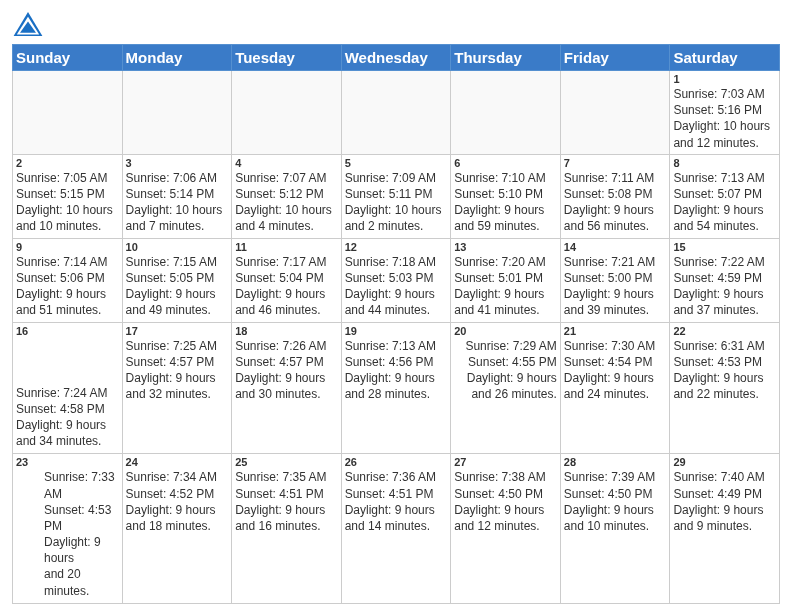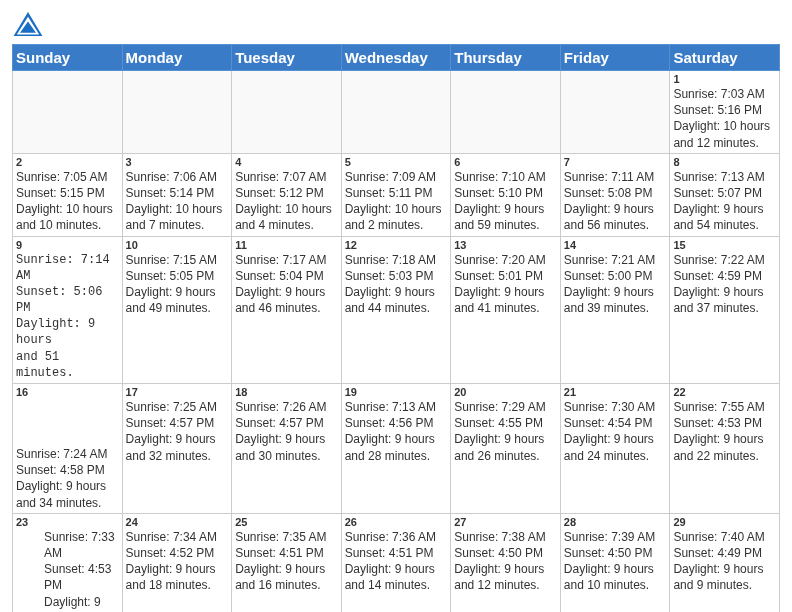--- a/index.html
+++ b/index.html
@@ -197,21 +197,21 @@
             <span class="day-number">8</span>
             <div class="day-info" style="white-space: pre-line;">Sunrise: 7:13 AM
 Sunset: 5:07 PM
 Daylight: 9 hours
 and 54 minutes.</div>
           </td>
         </tr>
         <tr>
           <td>
             <span class="day-number">9</span>
-            <div class="day-info" style="white-space: pre-line; font-family: Liberation Mono, monospace;">Sunrise: 7:14 AM
+            <div class="day-info" style="white-space: pre-line;">Sunrise: 7:14 AM
 Sunset: 5:06 PM
 Daylight: 9 hours
 and 51 minutes.</div>
           </td>
           <td>
             <span class="day-number">10</span>
             <div class="day-info" style="white-space: pre-line;">Sunrise: 7:15 AM
 Sunset: 5:05 PM
 Daylight: 9 hours
 and 49 minutes.</div>
@@ -276,35 +276,35 @@
           </td>
           <td>
             <span class="day-number">19</span>
             <div class="day-info" style="white-space: pre-line;">Sunrise: 7:13 AM
 Sunset: 4:56 PM
 Daylight: 9 hours
 and 28 minutes.</div>
           </td>
           <td>
             <span class="day-number">20</span>
-            <div class="day-info" style="white-space: pre-line;">Sunrise: 7:29 AM
+            <div class="day-info" style="white-space: pre-line; text-align: right;">Sunrise: 7:29 AM
 Sunset: 4:55 PM
 Daylight: 9 hours
 and 26 minutes.</div>
           </td>
           <td>
             <span class="day-number">21</span>
             <div class="day-info" style="white-space: pre-line;">Sunrise: 7:30 AM
 Sunset: 4:54 PM
 Daylight: 9 hours
 and 24 minutes.</div>
           </td>
           <td>
             <span class="day-number">22</span>
-            <div class="day-info" style="white-space: pre-line;">Sunrise: 7:55 AM
+            <div class="day-info" style="white-space: pre-line;">Sunrise: 6:31 AM
 Sunset: 4:53 PM
 Daylight: 9 hours
 and 22 minutes.</div>
           </td>
         </tr>
         <tr>
           <td>
             <span class="day-number">23</span>
             <div class="day-info" style="white-space: pre-line; margin-left: 28px;">Sunrise: 7:33 AM
 Sunset: 4:53 PM

